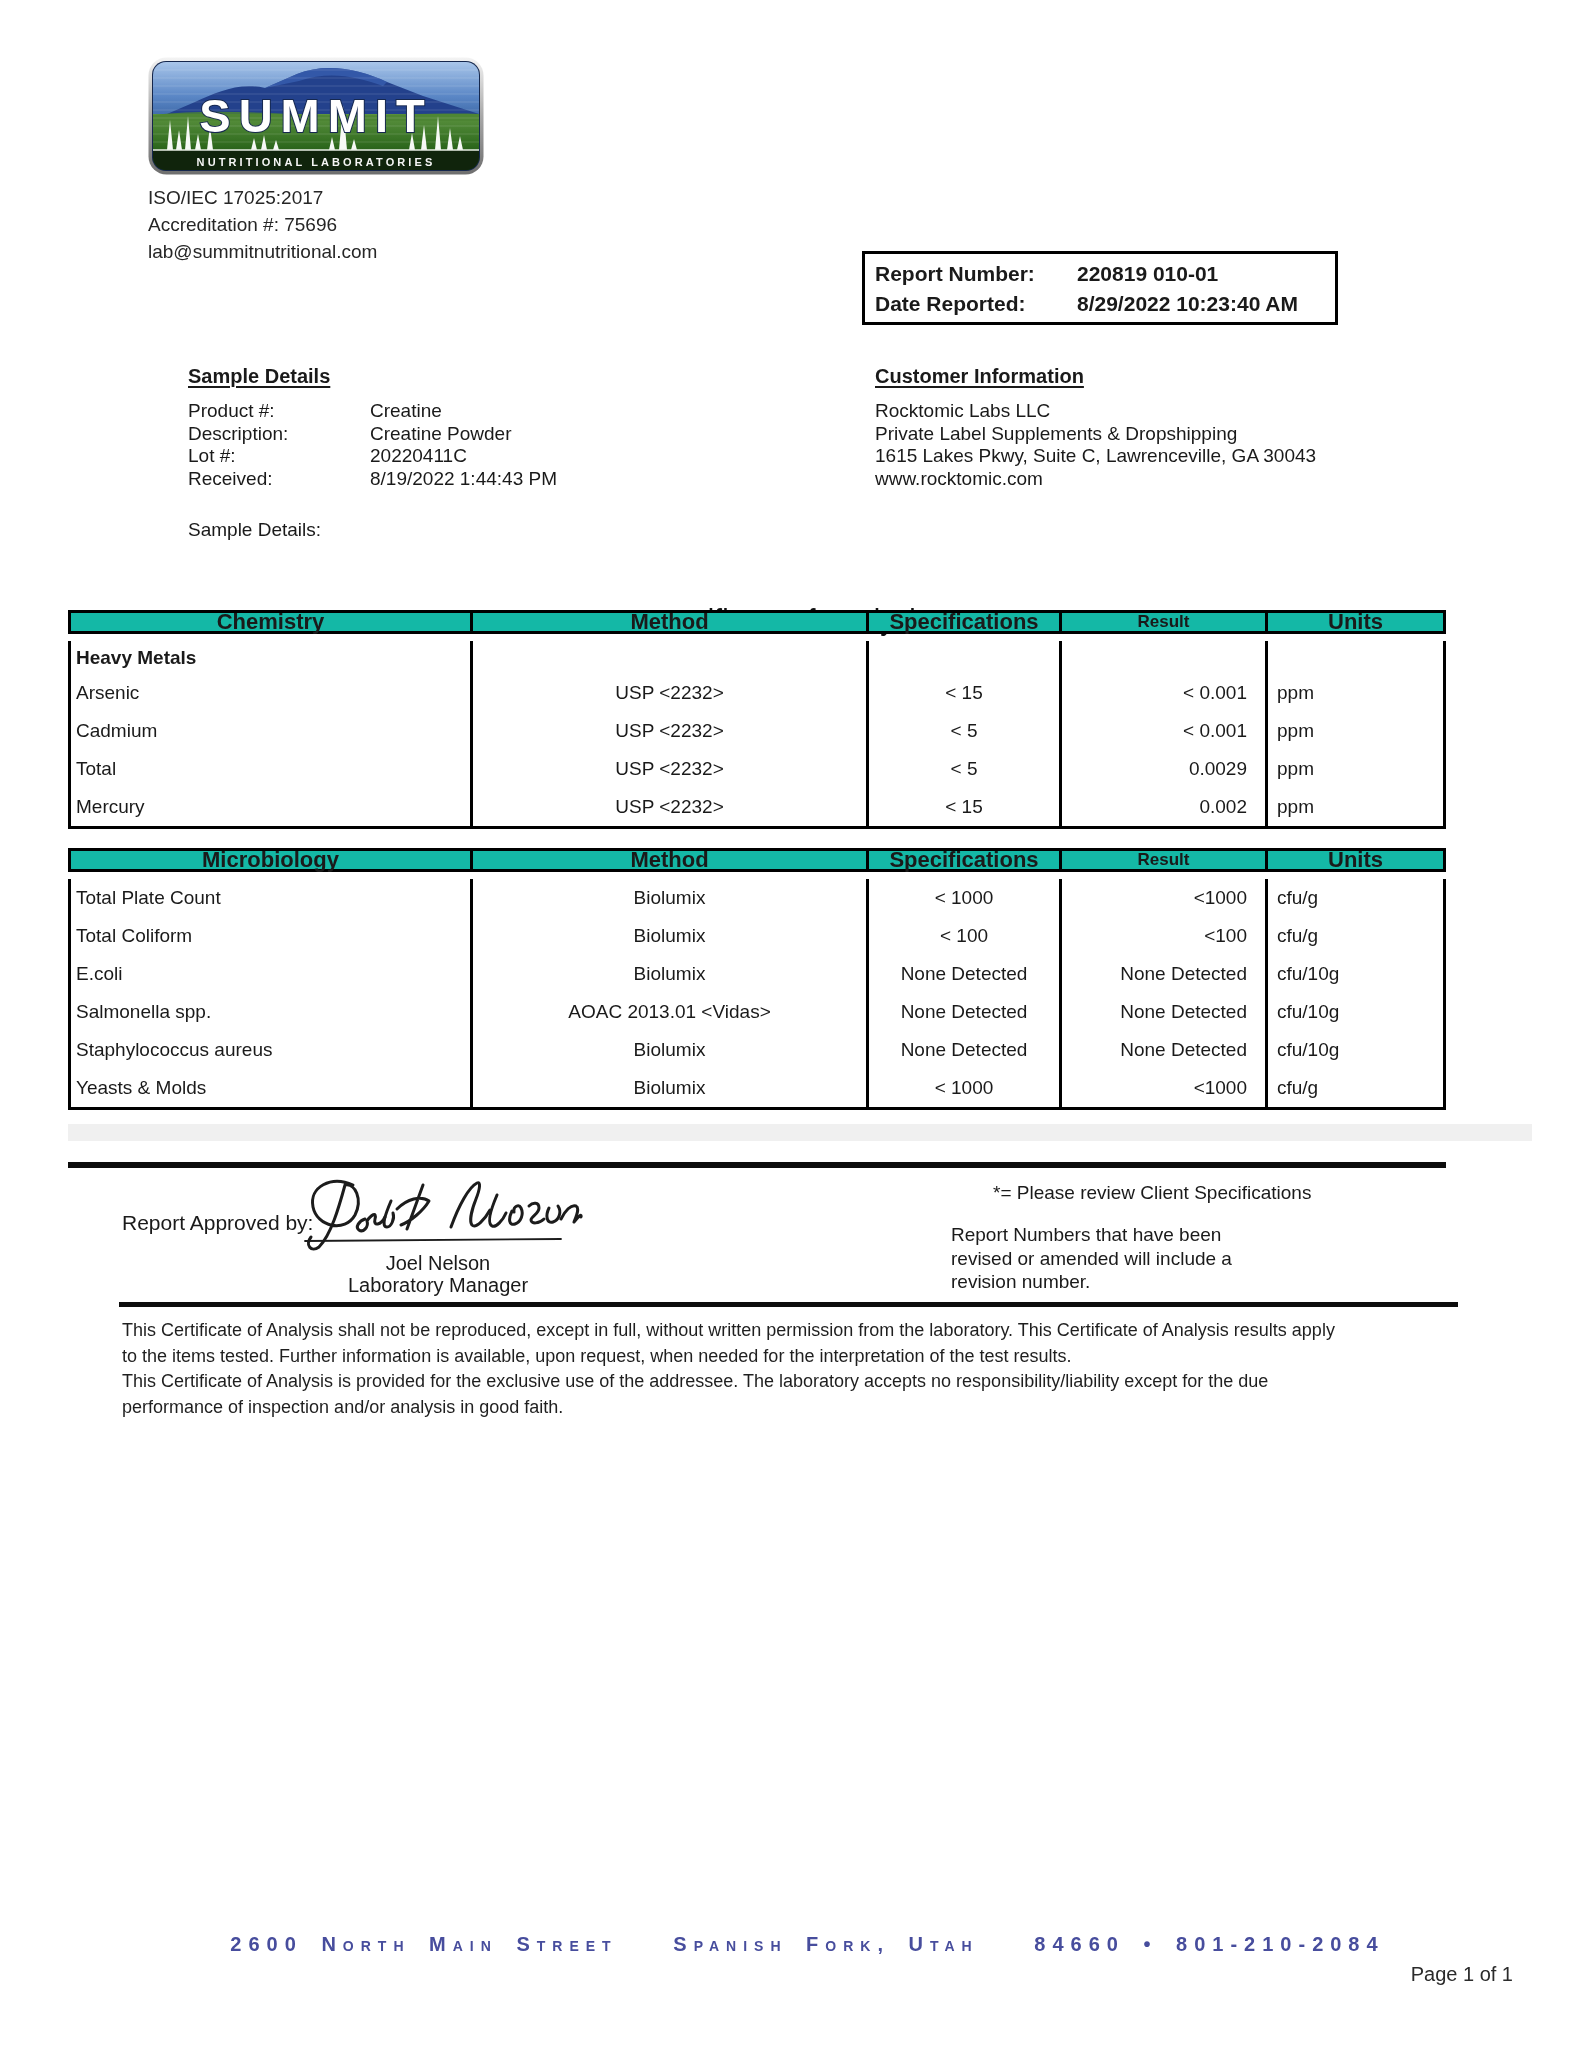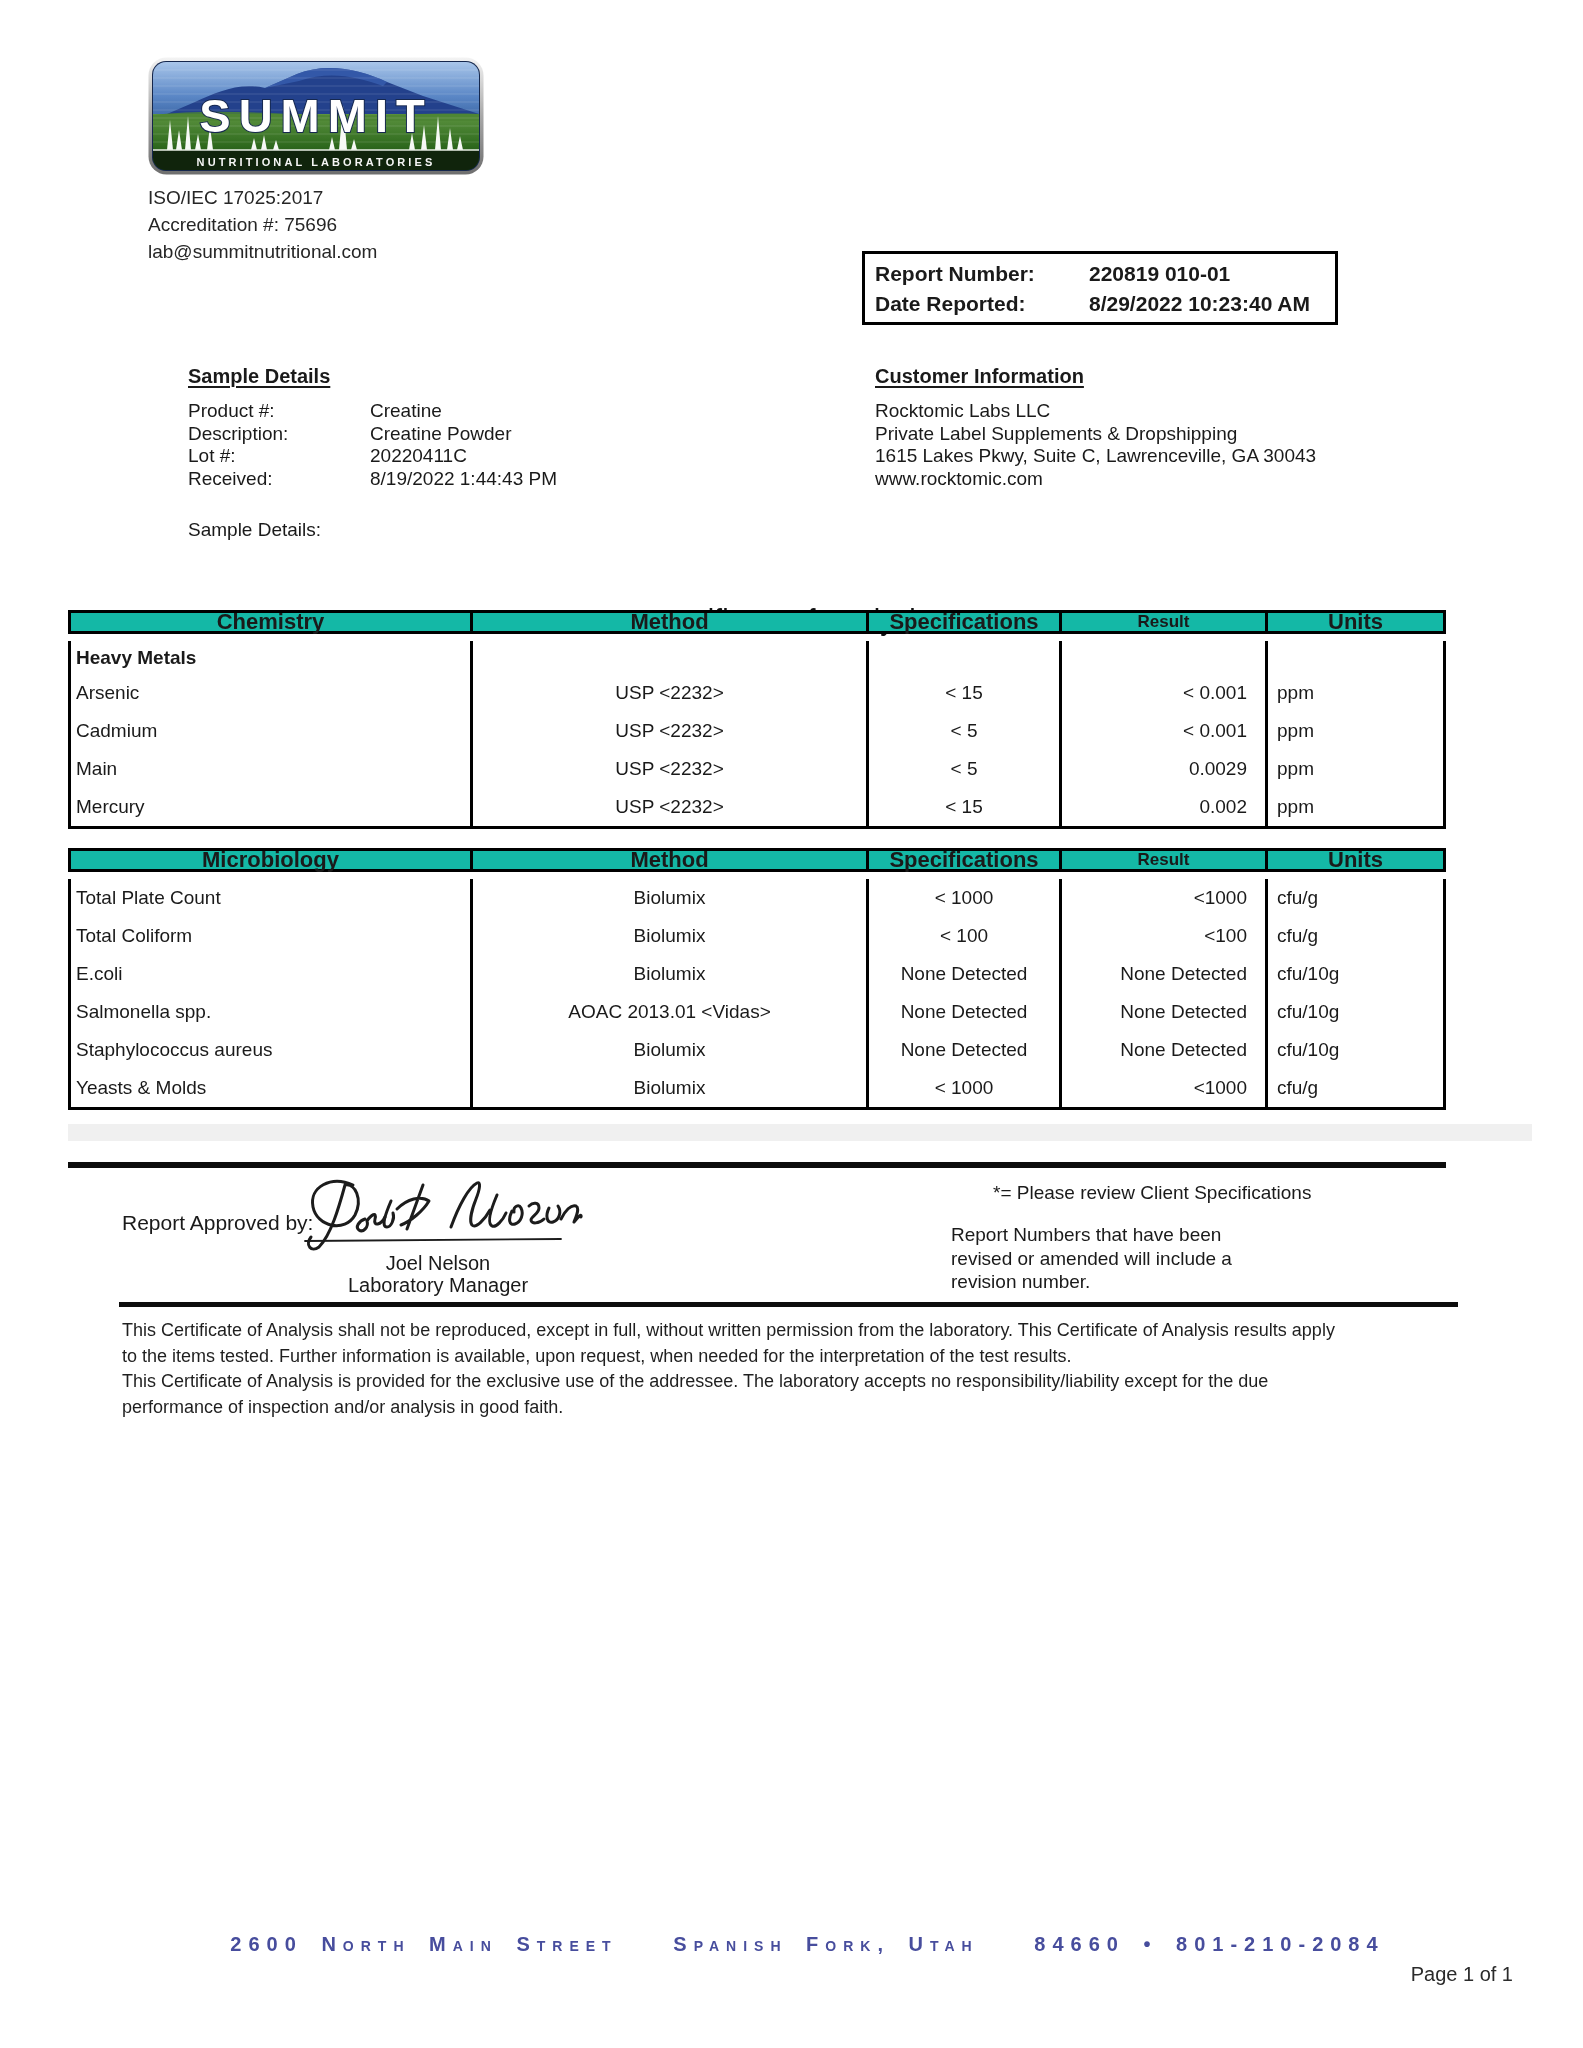--- a/index.html
+++ b/index.html
@@ -17,21 +17,21 @@
   
   .labinfo{left:148px;top:184px;font-size:19px;line-height:27px;color:#262626;}
 
   
   .report-box{
     left:862px;top:251px;width:476px;height:74px;border:3px solid #000;
     box-sizing:border-box;padding:5px 10px 0 10px;font-size:21px;font-weight:bold;
   }
   .rb-row{display:flex;line-height:30px;}
   .rb-label{width:202px;flex:0 0 202px;}
-  .rb-value{flex:1;margin-left:12px;}
+  .rb-value{flex:1;}
 
   
   .section-heading{
     font-size:20px;font-weight:bold;text-decoration:underline;
     text-underline-offset:3px;text-decoration-thickness:2px;margin-bottom:12px;
   }
   .sample{left:188px;top:365px;font-size:19px;}
   .field-row{display:grid;grid-template-columns:182px auto;line-height:22.5px;}
   .extra-label{margin-top:29px;line-height:22.5px;}
   .customer{left:875px;top:365px;font-size:19px;}
@@ -250,21 +250,21 @@
         <div class="td c5 last units">ppm</div>
       </div>
       <div class="tr">
         <div class="td c1 name">Cadmium</div>
         <div class="td c2 center">USP &lt;2232&gt;</div>
         <div class="td c3 center">&lt; 5</div>
         <div class="td c4 right">&lt; 0.001</div>
         <div class="td c5 last units">ppm</div>
       </div>
       <div class="tr">
-        <div class="td c1 name">Main</div>
+        <div class="td c1 name">Total</div>
         <div class="td c2 center">USP &lt;2232&gt;</div>
         <div class="td c3 center">&lt; 5</div>
         <div class="td c4 right">0.0029</div>
         <div class="td c5 last units">ppm</div>
       </div>
       <div class="tr">
         <div class="td c1 name">Mercury</div>
         <div class="td c2 center">USP &lt;2232&gt;</div>
         <div class="td c3 center">&lt; 15</div>
         <div class="td c4 right">0.002</div>

